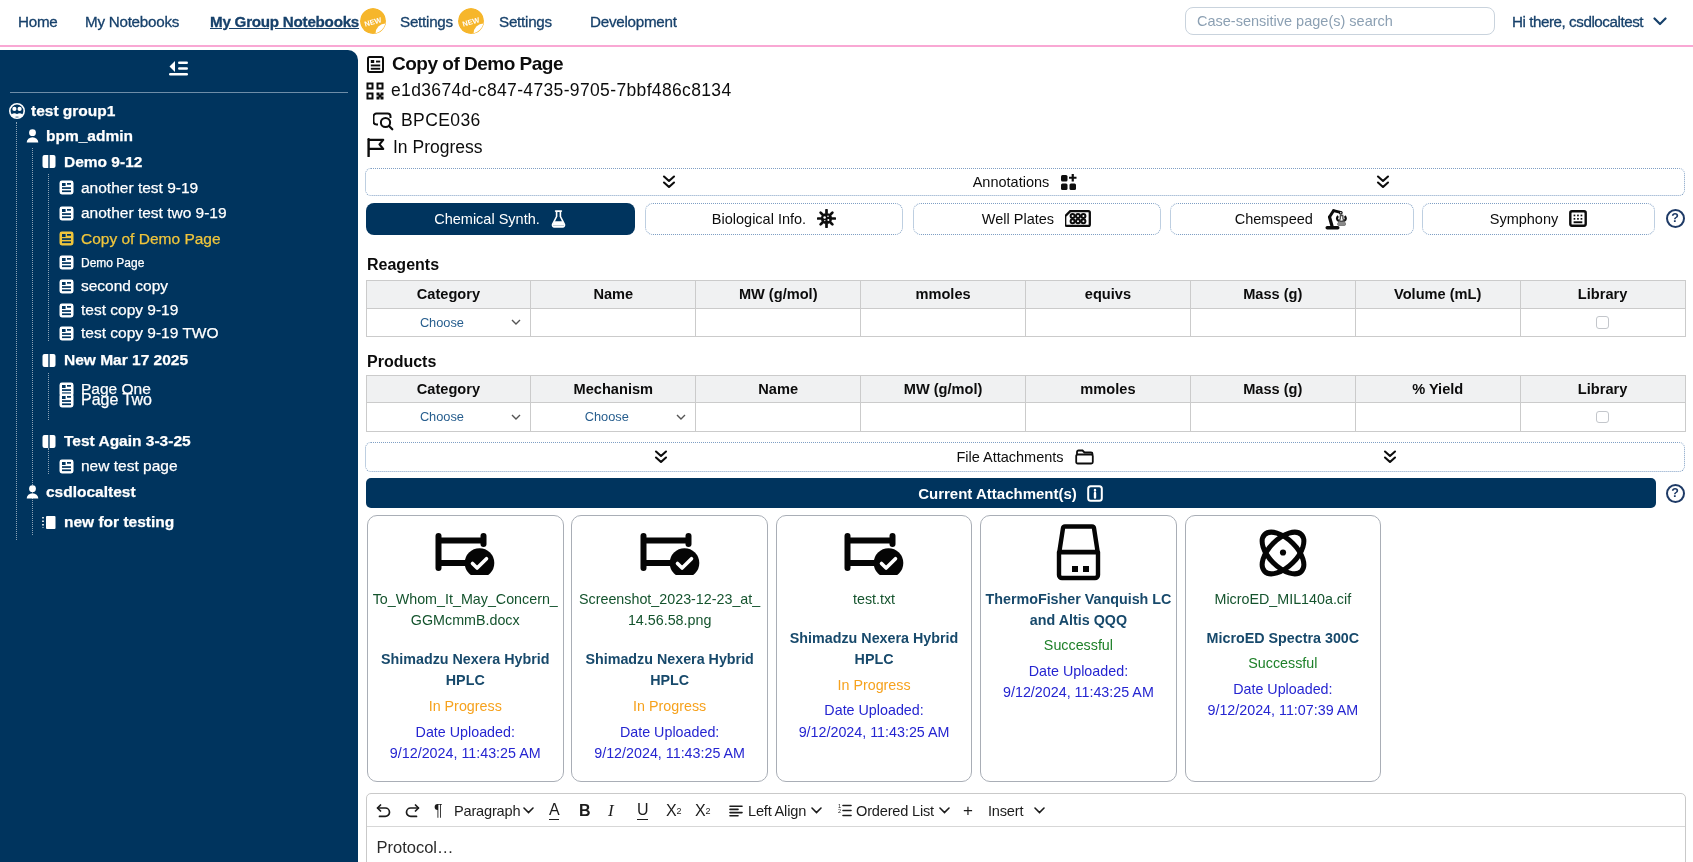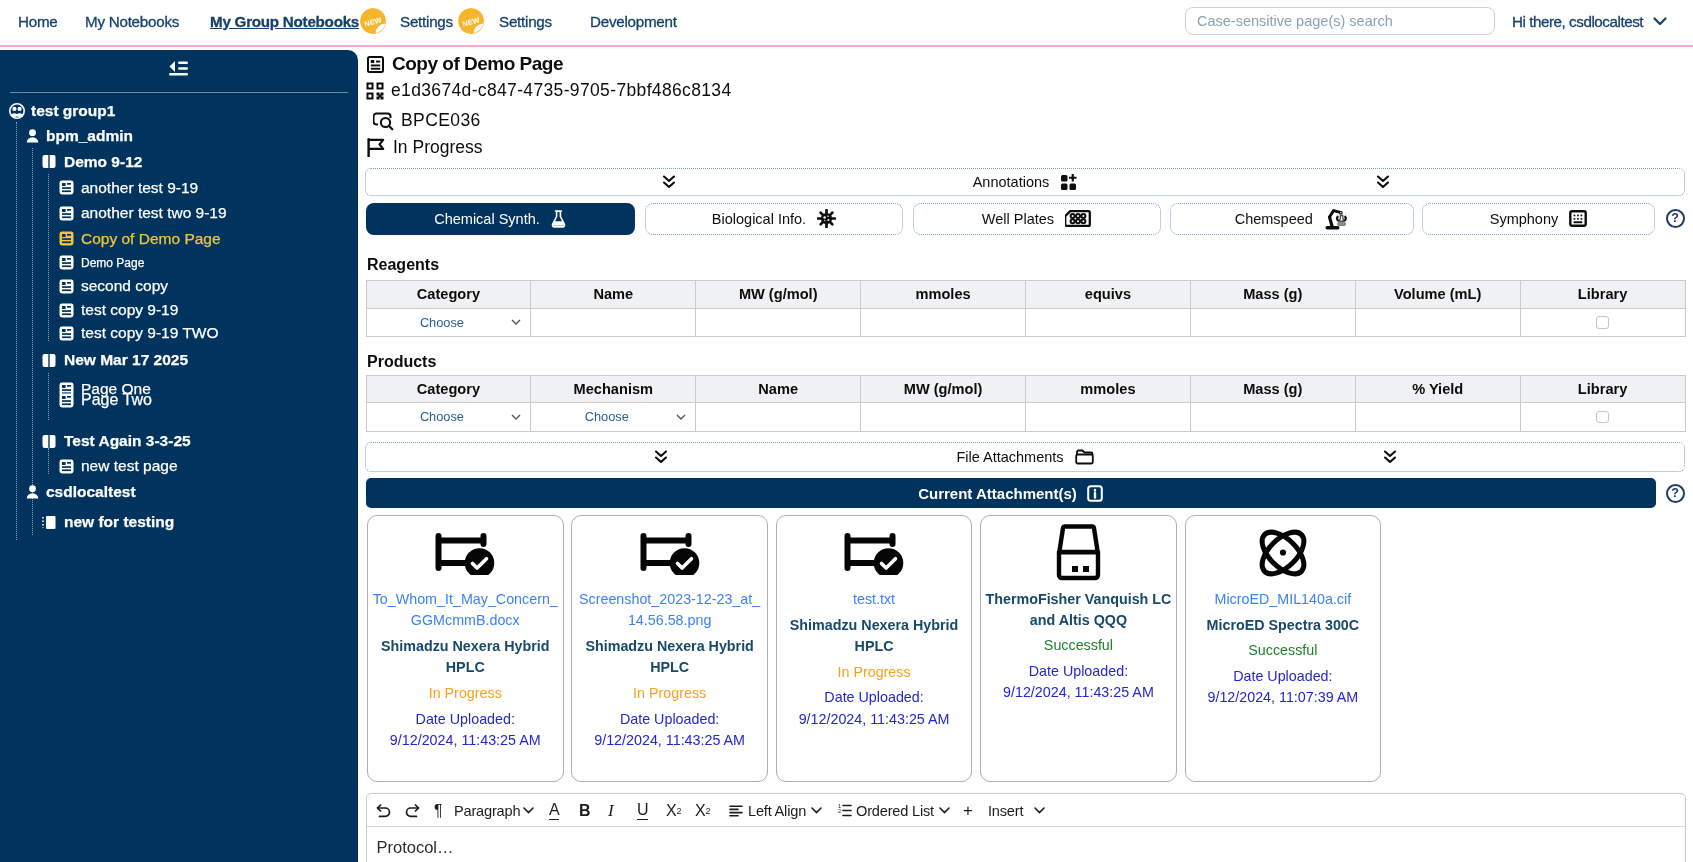--- a/index.html
+++ b/index.html
@@ -29,21 +29,21 @@
 table.grid{position:absolute;left:365.5px;width:1320px;border-collapse:collapse;table-layout:fixed}
 table.grid th{background:#f0f1f2;border:1px solid #cbcbcb;font-size:14.6px;font-weight:bold;color:#0c0c0c;height:27.5px}
 table.grid td{border:1px solid #cbcbcb;height:28.5px;position:relative}
 .choose{display:flex;align-items:center;justify-content:center;height:100%;font-size:12.8px;color:#275e8e;position:relative;padding-right:13px}
 .choose svg{position:absolute;right:9px;top:50%;transform:translateY(-50%)}
 .cbx{width:12.5px;height:12.5px;border:1.5px solid #c3c6cb;border-radius:3px;margin:0 auto;background:#fff}
 .navybar{position:absolute;left:365.5px;top:478px;width:1290px;height:30px;background:#00345e;border-radius:5px;color:#fff;font-weight:bold;font-size:15px;display:flex;align-items:center;justify-content:center;gap:10px}
 
 .card{position:absolute;top:514.5px;width:196.5px;height:267px;border:1px solid #a9aeb6;border-radius:10px;background:#fff;text-align:center;font-size:14.3px;letter-spacing:0px;line-height:21.2px;padding:8px 2px 0;white-space:nowrap}
 .cicon{height:58px;display:flex;align-items:center;justify-content:center;margin-bottom:7px}
-.fname{color:#3b82f6;margin-bottom:5px}
+.fname{color:#14532d;margin-bottom:18px}
 .iname{color:#17496b;font-weight:bold;margin-bottom:4.5px}
 .stat{font-weight:normal;margin-bottom:4.5px}
 .stat.o{color:#f6a21e}
 .stat.g{color:#1e8029}
 .cdate{color:#2525d1}
 
 #editor{position:absolute;left:365.5px;top:793px;width:1320px;height:100px;border:1px solid #c9c9c9;border-radius:5px;background:#fff}
 #toolbar{position:absolute;left:0;top:0;width:100%;height:33px;border-bottom:1px solid #d7d7d7}
 .tbi{position:absolute;top:0;height:33px;display:flex;align-items:center;color:#1c1c1c;font-size:14.6px;letter-spacing:-0.2px}
 #protocol{position:absolute;left:10px;top:44px;font-size:16.5px;color:#2a2a2a}

